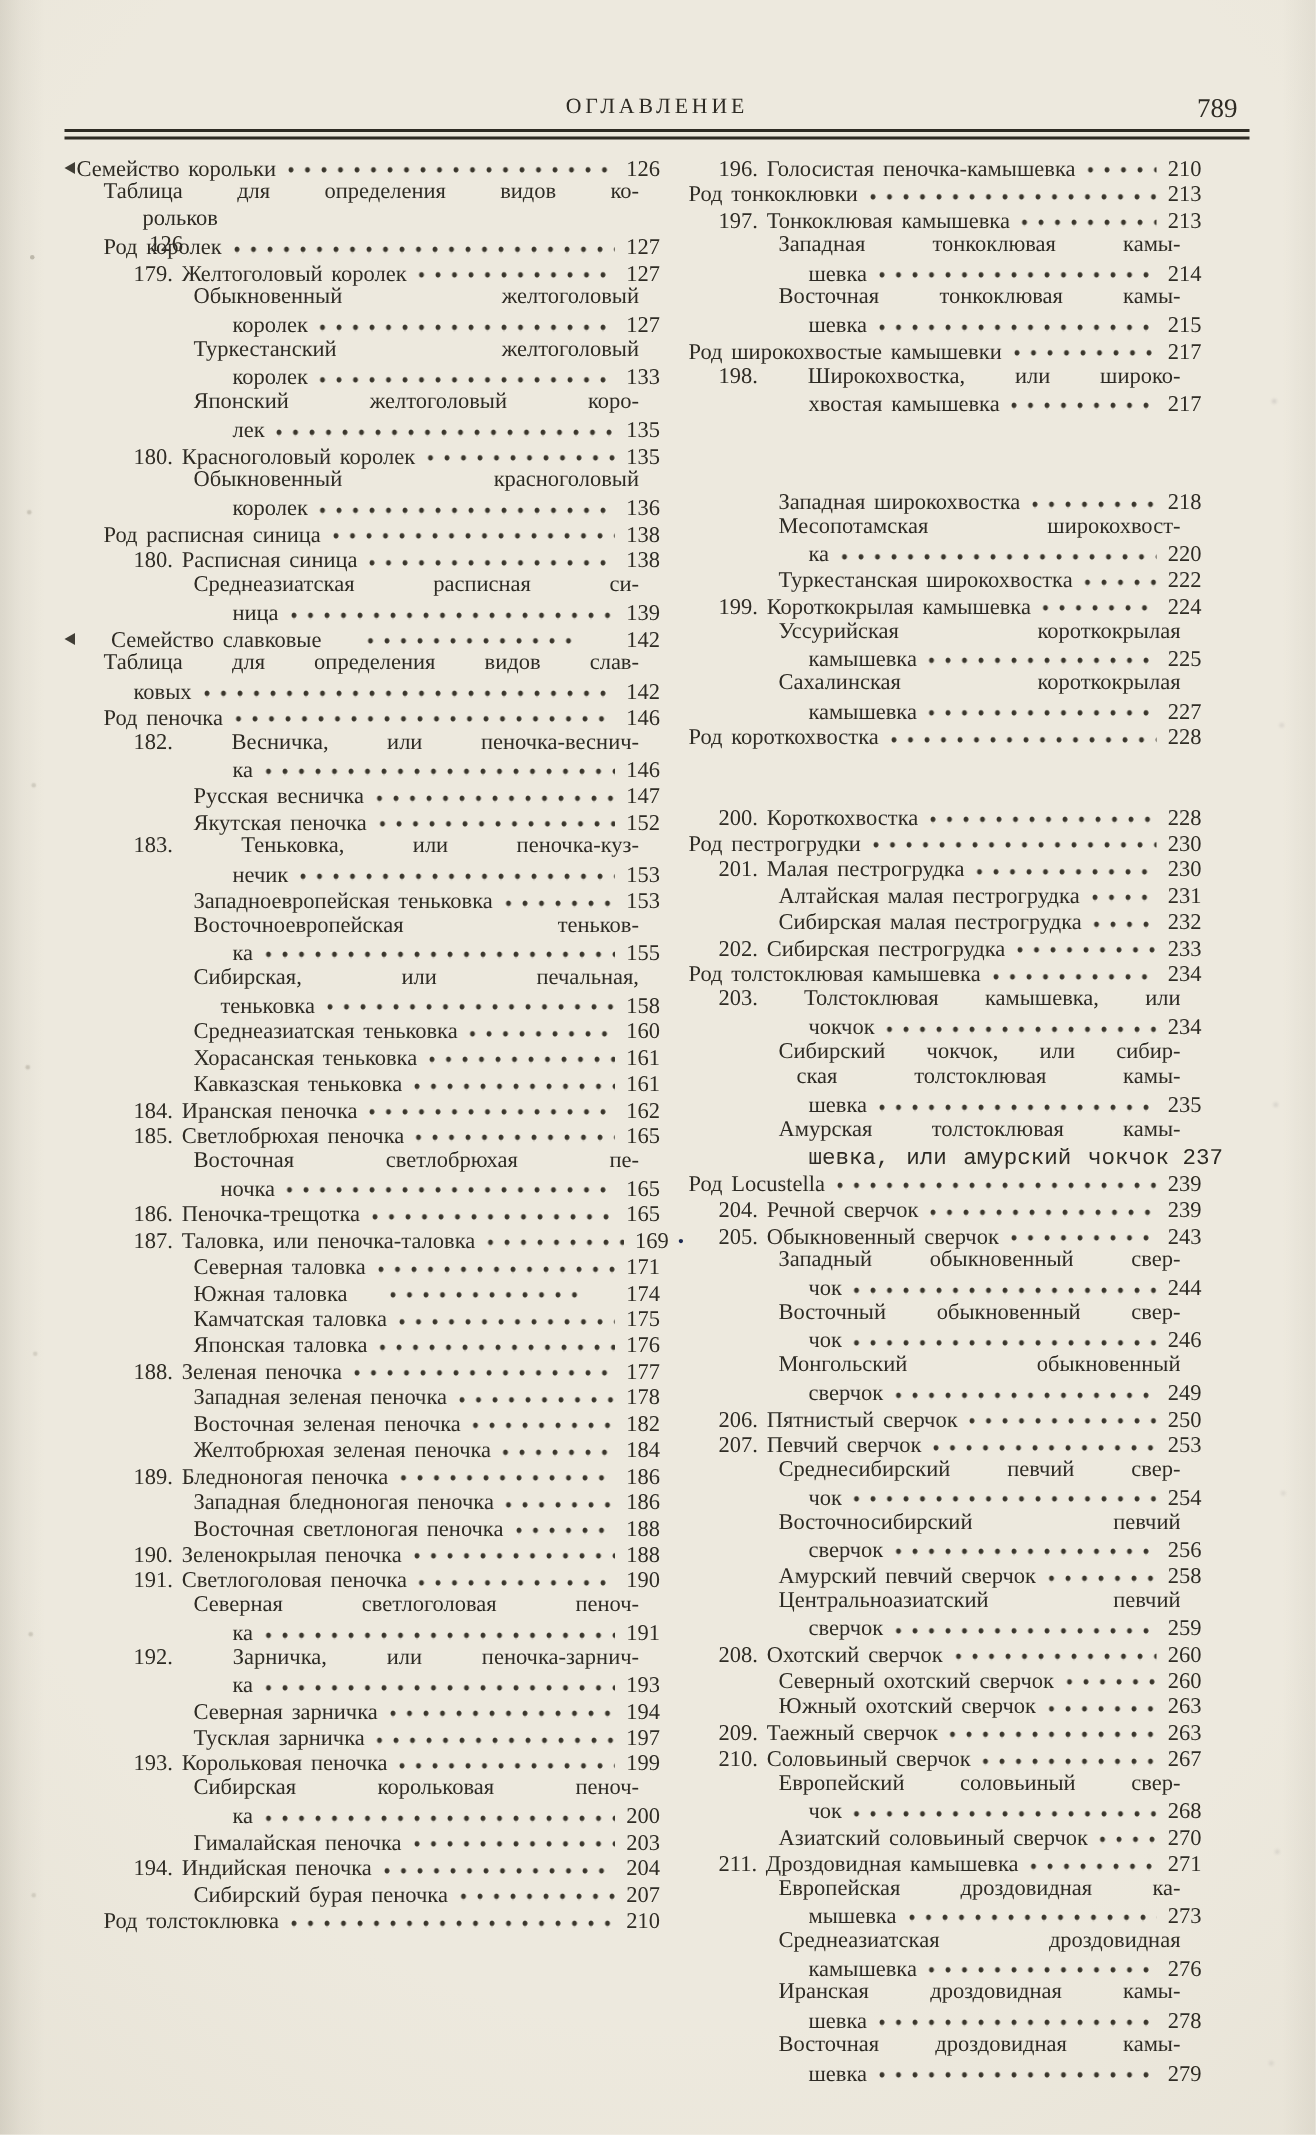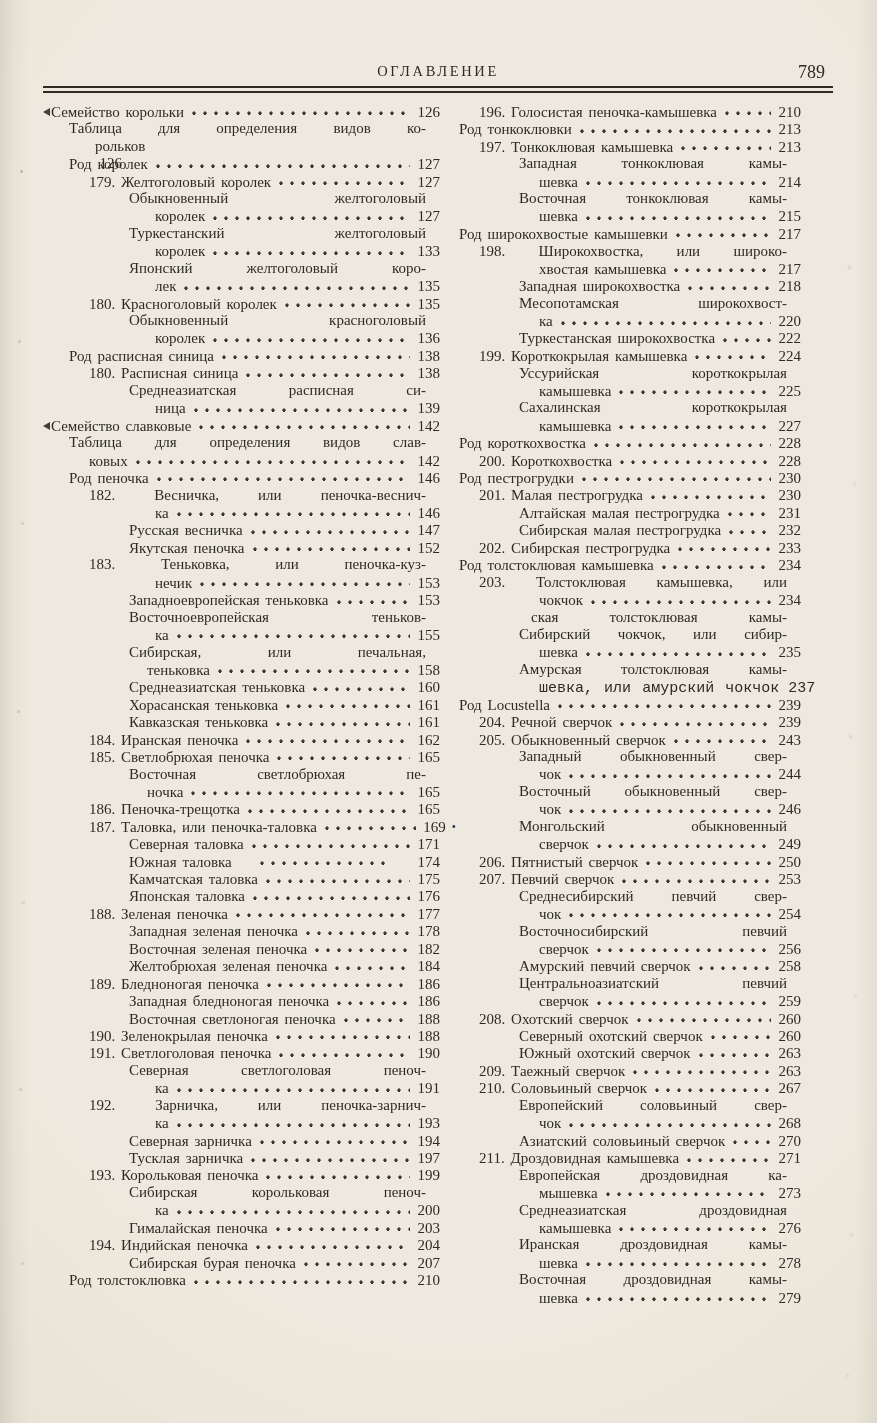--- a/index.html
+++ b/index.html
@@ -179,21 +179,21 @@
           </div>
           <div class="row spread" style="padding-left: 86px;">
             <span class="txt">Среднеазиатская расписная си-</span>
             <span class="pgspace"></span>
           </div>
           <div class="row" style="padding-left: 112px;">
             <span class="txt">ница</span>
             <span class="leader"></span>
             <span class="pg">139</span>
           </div>
-          <div class="row" style="padding-left: 0px;">
+          <div class="row" style="padding-left: 0px; gap: 23px;">
             <span class="wedge"></span>
             <span class="txt">Семейство славковые</span>
             <span class="leader"></span>
             <span class="pg">142</span>
           </div>
           <div class="row spread" style="padding-left: 26px;">
             <span class="txt">Таблица для определения видов слав-</span>
             <span class="pgspace"></span>
           </div>
           <div class="row" style="padding-left: 46px;">
@@ -413,21 +413,21 @@
             <span class="txt">Гималайская пеночка</span>
             <span class="leader"></span>
             <span class="pg">203</span>
           </div>
           <div class="row" style="padding-left: 46px;">
             <span class="txt">194. Индийская пеночка</span>
             <span class="leader"></span>
             <span class="pg">204</span>
           </div>
           <div class="row" style="padding-left: 86px;">
-            <span class="txt">Сибирская бурая пеночка</span>
+            <span class="txt">Сибирский бурая пеночка</span>
             <span class="leader"></span>
             <span class="pg">207</span>
           </div>
           <div class="row" style="padding-left: 26px;">
             <span class="txt">Род толстоклювка</span>
             <span class="leader"></span>
             <span class="pg">210</span>
           </div>
         </div>
       <div class="col right">
@@ -471,21 +471,21 @@
           </div>
           <div class="row spread" style="padding-left: 20px;">
             <span class="txt">198. Широкохвостка, или широко-</span>
             <span class="pgspace"></span>
           </div>
           <div class="row" style="padding-left: 80px;">
             <span class="txt">хвостая камышевка</span>
             <span class="leader"></span>
             <span class="pg">217</span>
           </div>
-          <div class="row" style="padding-left: 60px;">
+          <div class="row" style="padding-left: 60px; margin-top: 48px;">
             <span class="txt">Западная широкохвостка</span>
             <span class="leader"></span>
             <span class="pg">218</span>
           </div>
           <div class="row spread" style="padding-left: 60px;">
             <span class="txt">Месопотамская широкохвост-</span>
             <span class="pgspace"></span>
           </div>
           <div class="row" style="padding-left: 80px;">
             <span class="txt">ка</span>
@@ -518,21 +518,21 @@
           <div class="row" style="padding-left: 80px;">
             <span class="txt">камышевка</span>
             <span class="leader"></span>
             <span class="pg">227</span>
           </div>
           <div class="row" style="padding-left: 0px;">
             <span class="txt">Род короткохвостка</span>
             <span class="leader"></span>
             <span class="pg">228</span>
           </div>
-          <div class="row" style="padding-left: 20px;">
+          <div class="row" style="padding-left: 20px; margin-top: 36px;">
             <span class="txt">200. Короткохвостка</span>
             <span class="leader"></span>
             <span class="pg">228</span>
           </div>
           <div class="row" style="padding-left: 0px;">
             <span class="txt">Род пестрогрудки</span>
             <span class="leader"></span>
             <span class="pg">230</span>
           </div>
           <div class="row" style="padding-left: 20px;">
@@ -562,26 +562,26 @@
           </div>
           <div class="row spread" style="padding-left: 20px;">
             <span class="txt">203. Толстоклювая камышевка, или</span>
             <span class="pgspace"></span>
           </div>
           <div class="row" style="padding-left: 80px;">
             <span class="txt">чокчок</span>
             <span class="leader"></span>
             <span class="pg">234</span>
           </div>
+          <div class="row spread" style="padding-left: 60px;">
+            <span class="txt">Сибирский чокчок, или сибир-</span>
+            <span class="pgspace"></span>
+          </div>
           <div class="row spread" style="padding-left: 72px;">
             <span class="txt">ская толстоклювая камы-</span>
-            <span class="pgspace"></span>
-          </div>
-          <div class="row spread" style="padding-left: 60px;">
-            <span class="txt">Сибирский чокчок, или сибир-</span>
             <span class="pgspace"></span>
           </div>
           <div class="row" style="padding-left: 80px;">
             <span class="txt">шевка</span>
             <span class="leader"></span>
             <span class="pg">235</span>
           </div>
           <div class="row spread" style="padding-left: 60px;">
             <span class="txt">Амурская толстоклювая камы-</span>
             <span class="pgspace"></span>

